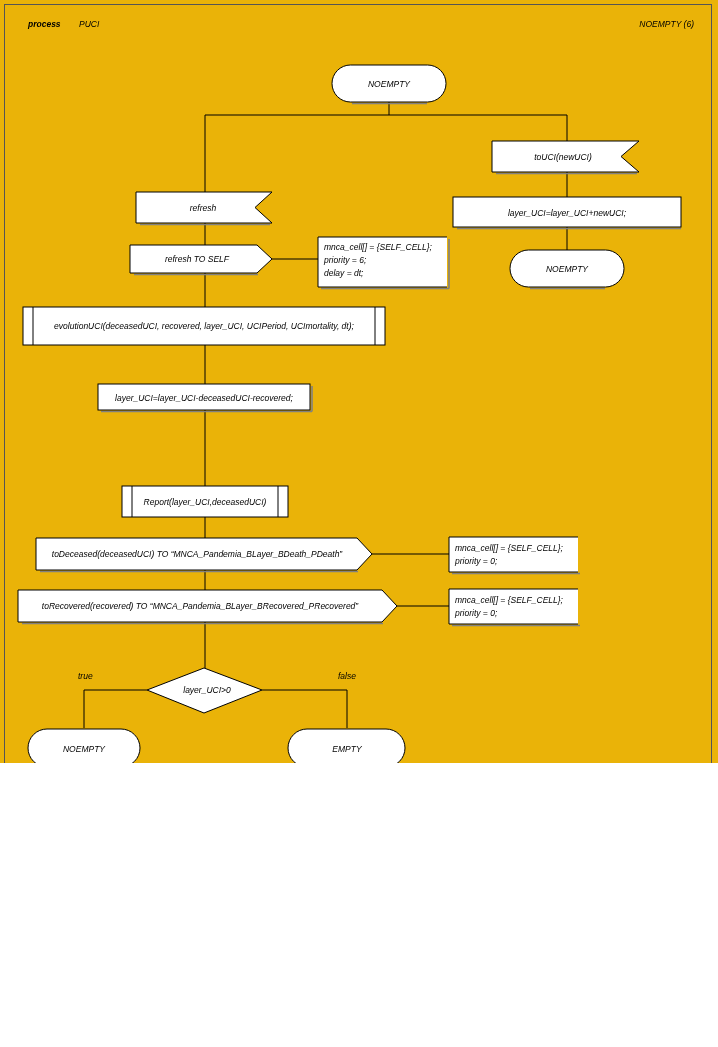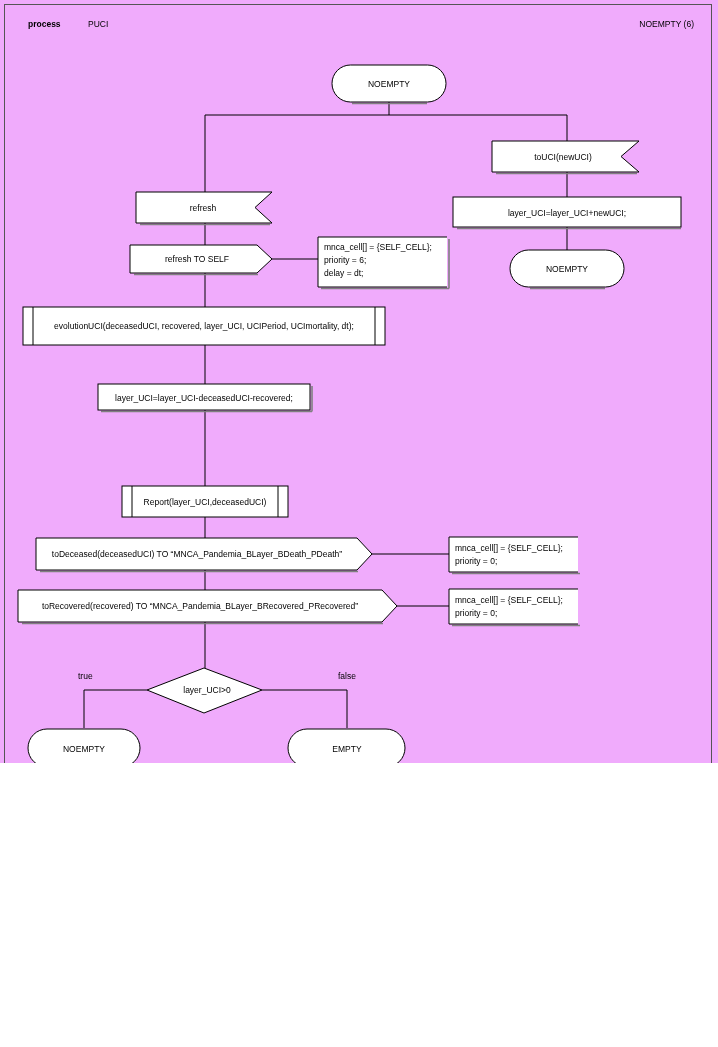--- a/index.html
+++ b/index.html
@@ -7,22 +7,23 @@
     padding: 0;
     background: #ffffff;
   }
   body {
     font-family: "Liberation Sans", sans-serif;
   }
   #page {
     position: relative;
     width: 718px;
     height: 763px;
-    background: #f0abfc;
+    background: #eab308;
     overflow: hidden;
+    font-style: italic;
   }
   .page-frame {
     position: absolute;
     left: 4px;
     top: 4px;
     width: 708px;
     height: 1036px;
     border: 1px solid #555555;
     box-sizing: border-box;
   }
@@ -65,21 +66,21 @@
   .lbl { font-size: 8.5px; }
 </style>
 </head>
 <body>
 
 <div id="page">
 
   <div class="page-frame"></div>
 
   <div class="hdr hdr-bold" style="left:28px; top:19px;">process</div>
-  <div class="hdr" style="left:88px; top:19px;">PUCI</div>
+  <div class="hdr" style="left:79px; top:19px;">PUCI</div>
   <div class="hdr" style="right:24px; top:19px;">NOEMPTY (6)</div>
 
   <svg class="diagram" viewBox="0 0 718 1047">
 
     <g>
 
       <path class="conn" d="M389,102 L389,115"></path>
       <path class="conn" d="M205,115 L567,115"></path>
       <path class="conn" d="M205,115 L205,192"></path>
       <path class="conn" d="M567,115 L567,141"></path>

